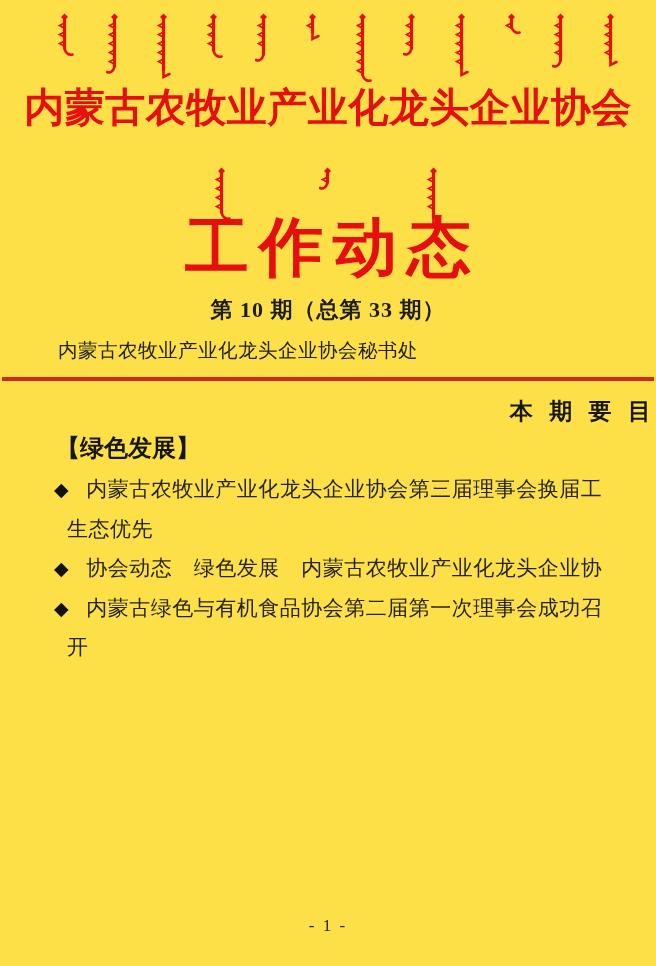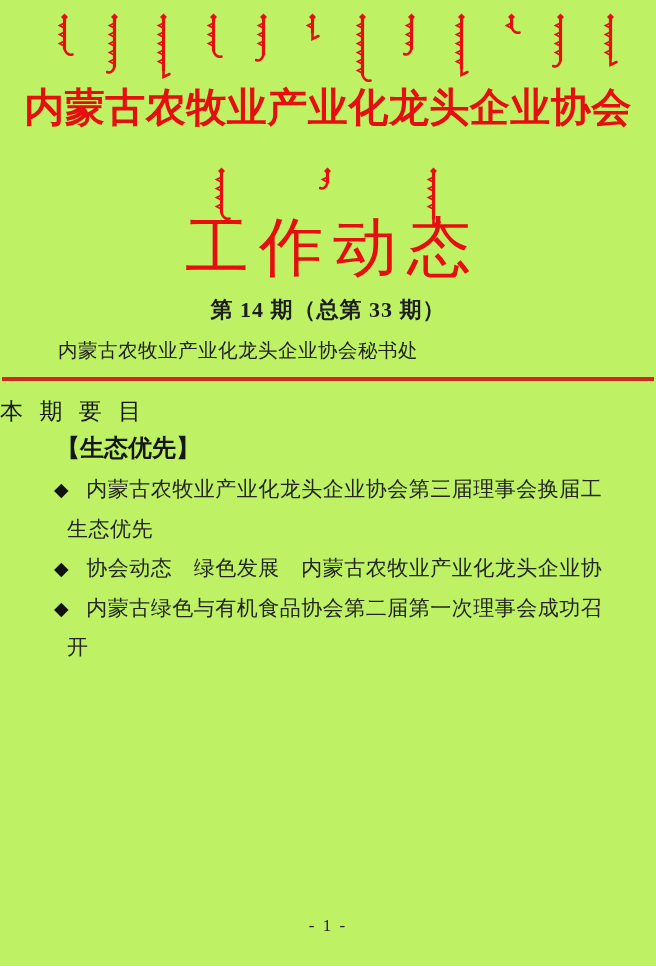--- a/index.html
+++ b/index.html
@@ -1,53 +1,53 @@
 <!DOCTYPE html>
 <html><head>
 <meta charset="utf-8">
 <style>
   * { margin:0; padding:0; box-sizing:border-box; }
   html,body { background:#ffffff; }
   body { font-family:"Liberation Serif","DejaVu Serif",serif; }
   .page {
     position:relative; width:656px; height:966px; margin:0 auto;
-    background:#bef264; overflow:hidden;
+    background:#fde047; overflow:hidden;
   }
   
   .mongol-row { position:absolute; display:flex; align-items:flex-start; }
   .mongol-top { top:12px; left:56px; right:36px; justify-content:space-between; height:76px; }
   .mongol-mid { top:166px; left:0; right:0; justify-content:center; gap:88px; height:66px; }
   .mw { display:block; }
   
   .assoc-title {
     position:absolute; top:80px; left:0; right:0;
     text-align:center; font-size:40px; font-weight:700;
     color:var(--red); line-height:56px; letter-spacing:0.5px; white-space:nowrap;
   }
   .bulletin-title {
     position:absolute; top:210px; left:0; right:0;
-    text-align:center; font-size:64px; font-weight:400;
+    text-align:center; font-size:64px; font-weight:700;
     color:var(--red); line-height:76px; letter-spacing:10px; padding-left:10px; white-space:nowrap;
   }
   .issue-line {
     position:absolute; top:295px; left:0; right:0;
     text-align:center; font-size:22px; font-weight:700; color:#1d1d1d; letter-spacing:1px;
   }
   .pub-line {
     position:absolute; top:337px; left:58px; right:68px;
     display:flex; justify-content:space-between; align-items:baseline;
     font-size:19.5px; color:#222; letter-spacing:0.5px;gap:44px;
   }
   .red-rule {
     position:absolute; top:377px; left:2px; right:2px; height:4px;
     background:var(--rule-red);
   }
   .contents-title {
     position:absolute; top:396px; left:0; right:0;
-    text-align:left; font-size:23px; font-weight:400; color:#161616;
+    text-align:right; font-size:23px; font-weight:700; color:#161616;
     font-family:"Liberation Sans","DejaVu Sans",sans-serif; letter-spacing:5px;
   }
   .category {
     position:absolute; top:432px; left:56px;
     font-size:24px; font-weight:700; color:#161616;
     font-family:"Liberation Sans","DejaVu Sans",sans-serif;
   }
   .toc { position:absolute; top:470px; left:54px; right:38px; color:#242424; }
   .toc-line { line-height:39.5px; font-size:21px; letter-spacing:0.5px; white-space:nowrap; }
   .toc-line .bullet { font-size:19px; margin-right:17px; color:#111; }
@@ -155,31 +155,31 @@
       <svg class="mw" width="18" height="62" viewBox="0 0 18 62">
         <path d="M8.5 1.5 l3.5 3.5 -3.5 3.5 -3.5 -3.5 z" fill="#e60f0f"></path>
         <path d="M8.5 5 V53" stroke="#e60f0f" stroke-width="3.2" fill="none"></path>
         <path d="M8.5 11 l-5 2.6 l5 2.6 M8.5 20 l-5 2.6 l5 2.6 M8.5 29 l-5 2.6 l5 2.6 M8.5 38 l-5 2.6 l5 2.6 " stroke="#e60f0f" stroke-width="1.7" fill="none"></path>
         <path d="M8.5 53 l0 6 l6 -3" stroke="#e60f0f" stroke-width="2.6" fill="none" stroke-linecap="round"></path>
       </svg>
     </div>
 
   <h2 class="bulletin-title">工作动态</h2>
 
-  <div class="issue-line">第 14 期（总第 33 期）</div>
+  <div class="issue-line">第 10 期（总第 33 期）</div>
 
   <div class="pub-line">
     <span>内蒙古农牧业产业化龙头企业协会秘书处</span>
   </div>
 
   <div class="red-rule"></div>
 
   <div class="contents-title">本 期 要 目</div>
 
-  <div class="category">【生态优先】</div>
+  <div class="category">【绿色发展】</div>
 
   <div class="toc">
 
     <div class="toc-item">
       <div class="toc-line first">
         <span class="bullet">◆</span><span>内蒙古农牧业产业化龙头企业协会第三届理事会换届工</span>
       </div>
       <div class="toc-line cont">生态优先</div>
     </div>
 

